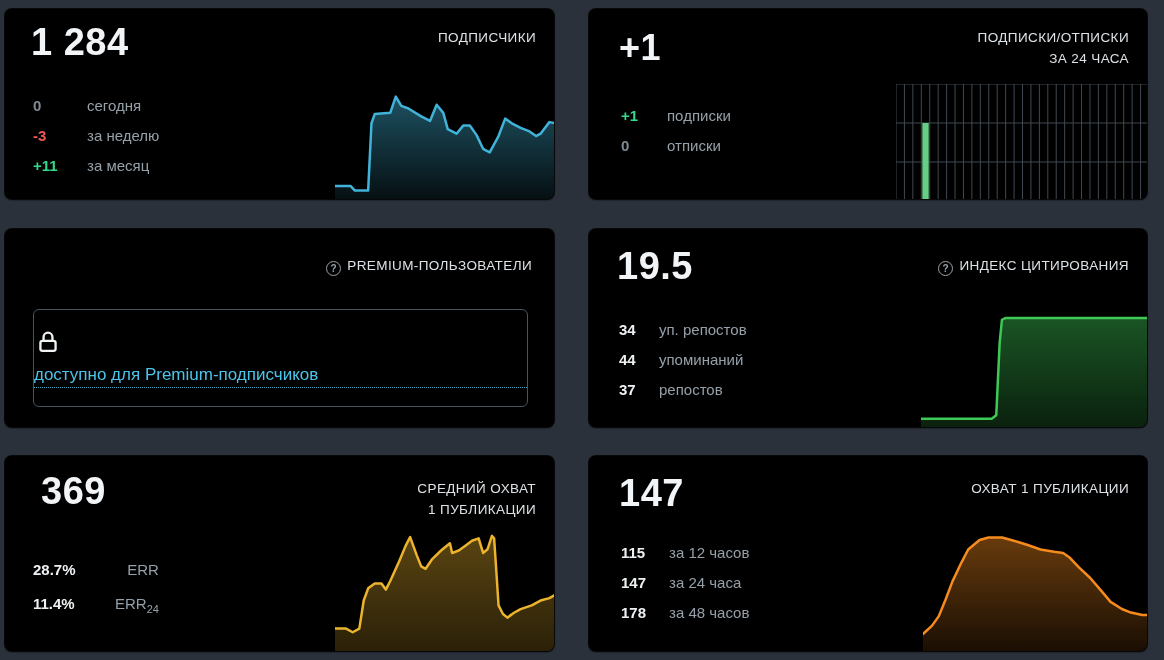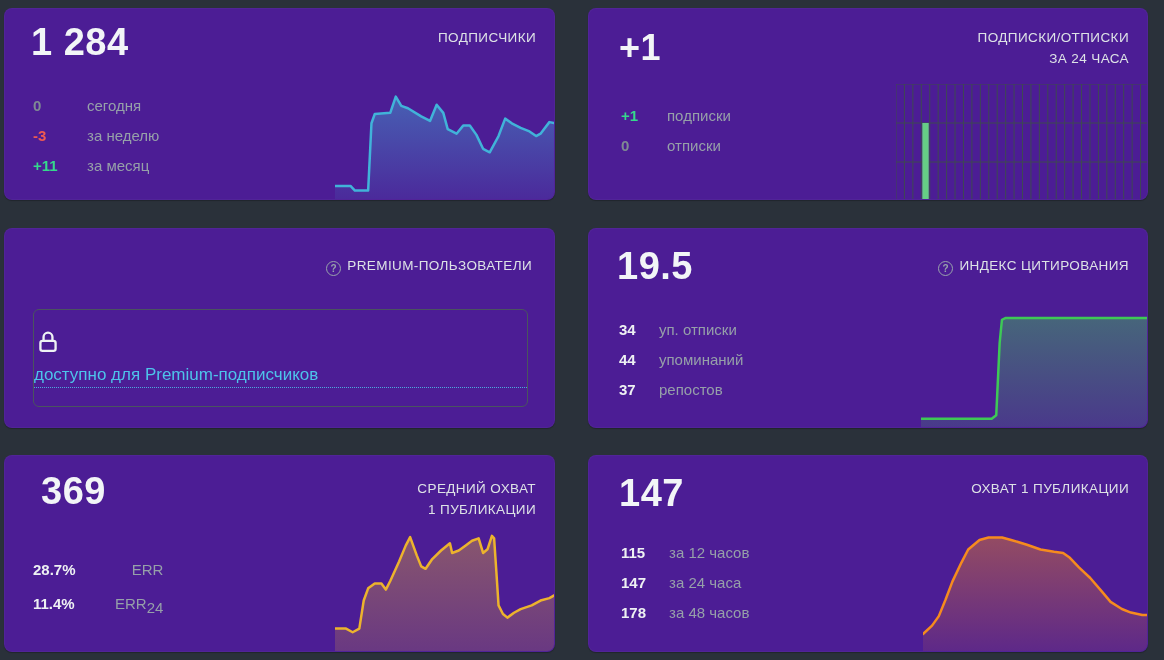--- a/index.html
+++ b/index.html
@@ -5,21 +5,21 @@
   * { margin:0; padding:0; box-sizing:border-box; }
   html,body { width:1164px; height:660px; }
   body {
     background:#2a313a;
     font-family:"Liberation Sans", sans-serif;
     position:relative;
     overflow:hidden;
   }
   .card {
     position:absolute;
-    background:#4c1d95;
+    background:#000000;
     border:1px solid rgba(255,255,255,.03);
     border-radius:8px;
     overflow:hidden;
     box-shadow:0 1px 1px rgba(0,0,0,.25);
   }
   #card-subscribers { left:4px;   top:8px;   width:551px; height:192px; }
   #card-subs-unsubs { left:588px; top:8px;   width:560px; height:192px; }
   #card-premium     { left:4px;   top:228px; width:551px; height:200px; }
   #card-citation    { left:588px; top:228px; width:560px; height:200px; }
   #card-avg-reach   { left:4px;   top:455px; width:551px; height:197px; }
@@ -52,21 +52,21 @@
     vertical-align:-2px; margin-right:6px; cursor:pointer;
   }
 
   .stats { position:absolute; font-size:15px; }
   .stat-row { display:flex; line-height:21px; margin-bottom:9px; }
   .num { font-weight:700; color:#eef1f3; flex:0 0 auto; }
   .num.gray  { color:#7f8a93; }
   .num.red   { color:#ee5a52; }
   .num.green { color:#35d98c; }
   .lbl { color:#96a0a9; }
-  .lbl sub { font-size:15px; color:#96a0a9; }
+  .lbl sub { font-size:11px; color:#96a0a9; }
 
   #card-subscribers .stats { left:28px; top:86px; }
   #card-subscribers .num   { width:54px; }
   #card-subs-unsubs .stats { left:32px; top:96px; }
   #card-subs-unsubs .num   { width:46px; }
   #card-citation .stats    { left:30px; top:90px; }
   #card-citation .num      { width:40px; }
   #card-avg-reach .stats   { left:28px; top:103px; }
   #card-avg-reach .num     { width:82px; }
   #card-avg-reach .stat-row{ margin-bottom:13px;justify-content:space-between; }
@@ -207,21 +207,21 @@
 <section class="card" id="card-citation">
   <div class="big-num">19.5</div>
   <div class="card-title">
     <span class="t-line">
       <span class="q-icon">?</span><span>ИНДЕКС ЦИТИРОВАНИЯ</span>
     </span>
   </div>
   <div class="stats">
     <div class="stat-row">
       <span class="num">34</span>
-      <span class="lbl">уп. отписки</span>
+      <span class="lbl">уп. репостов</span>
     </div>
     <div class="stat-row">
       <span class="num">44</span>
       <span class="lbl">упоминаний</span>
     </div>
     <div class="stat-row">
       <span class="num">37</span>
       <span class="lbl">репостов</span>
     </div>
   </div>

